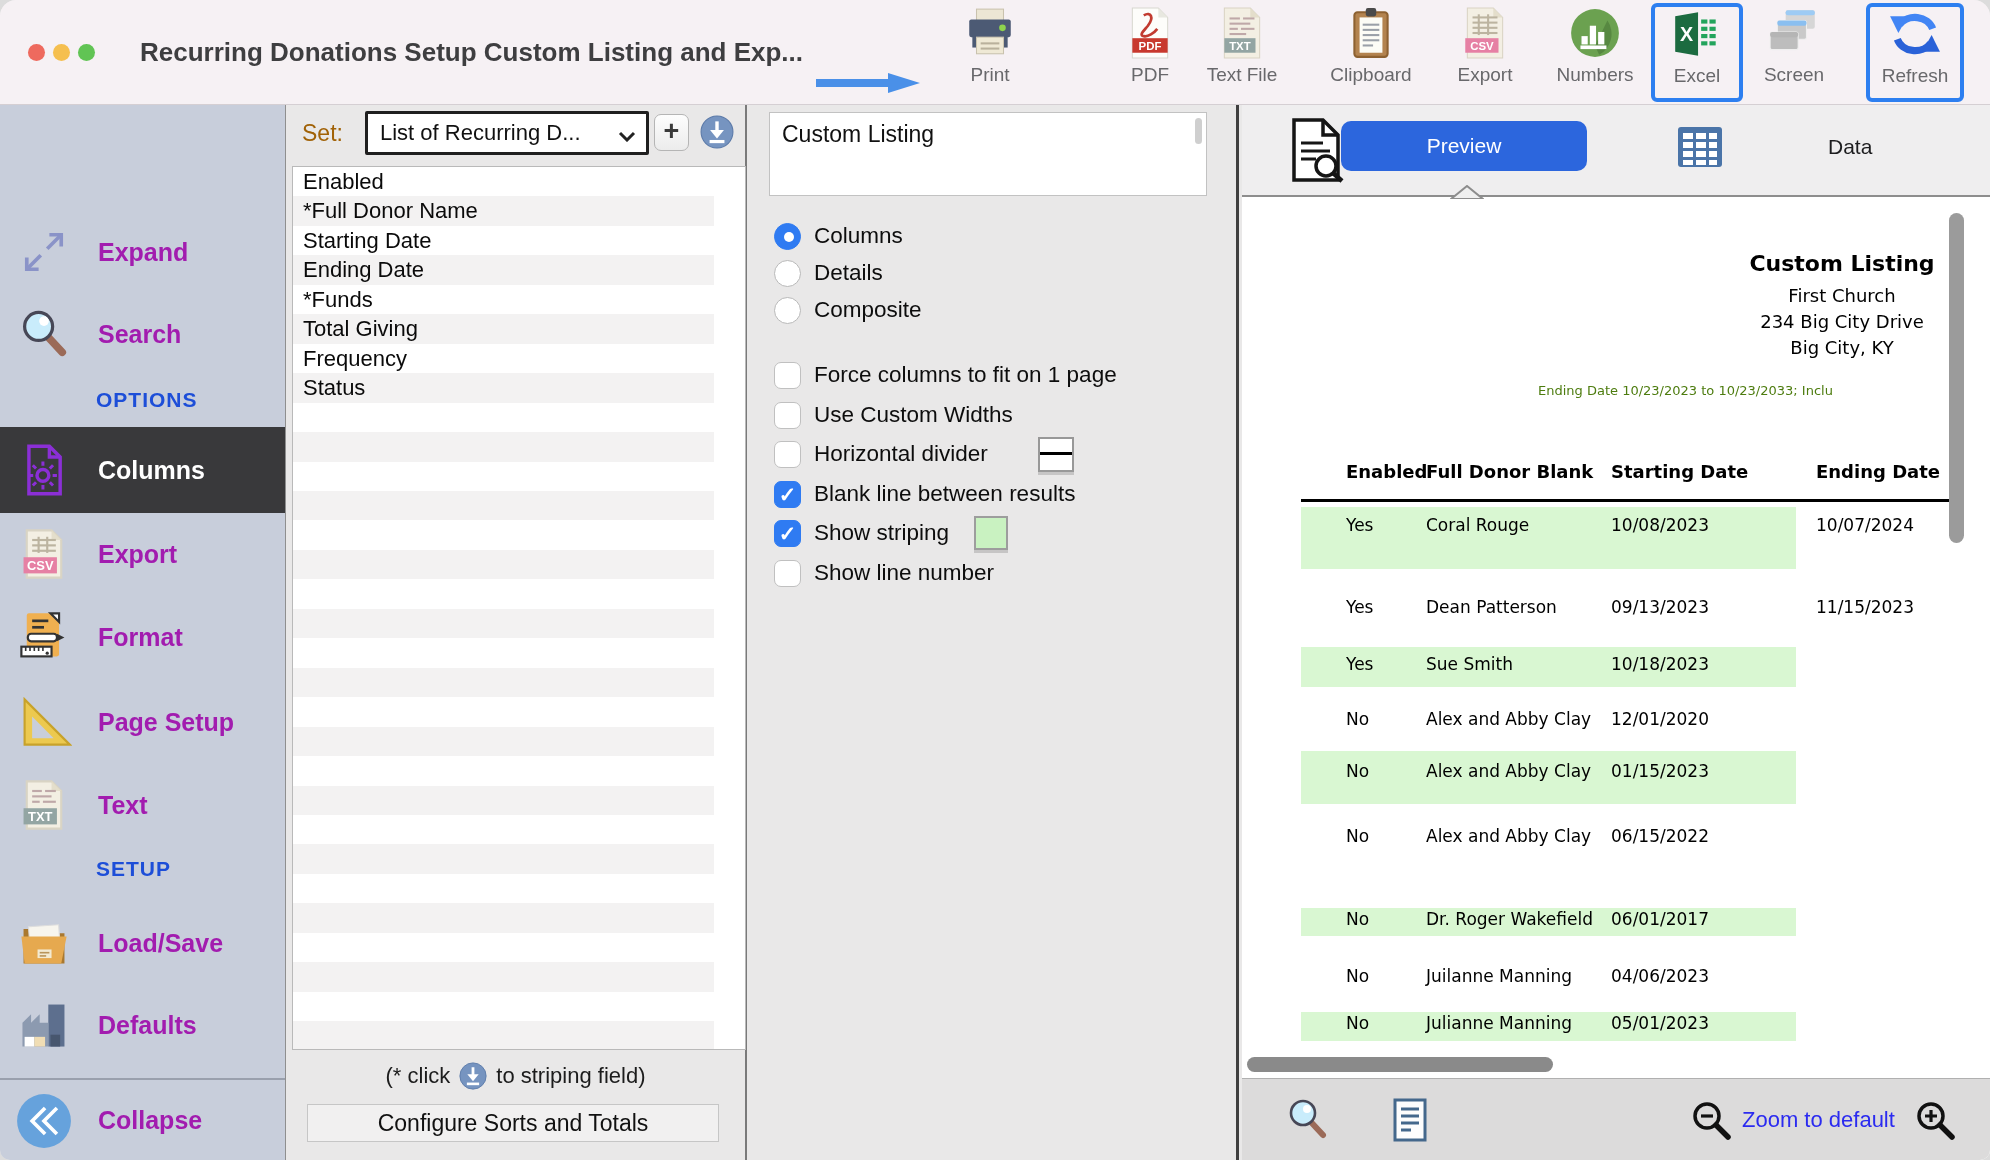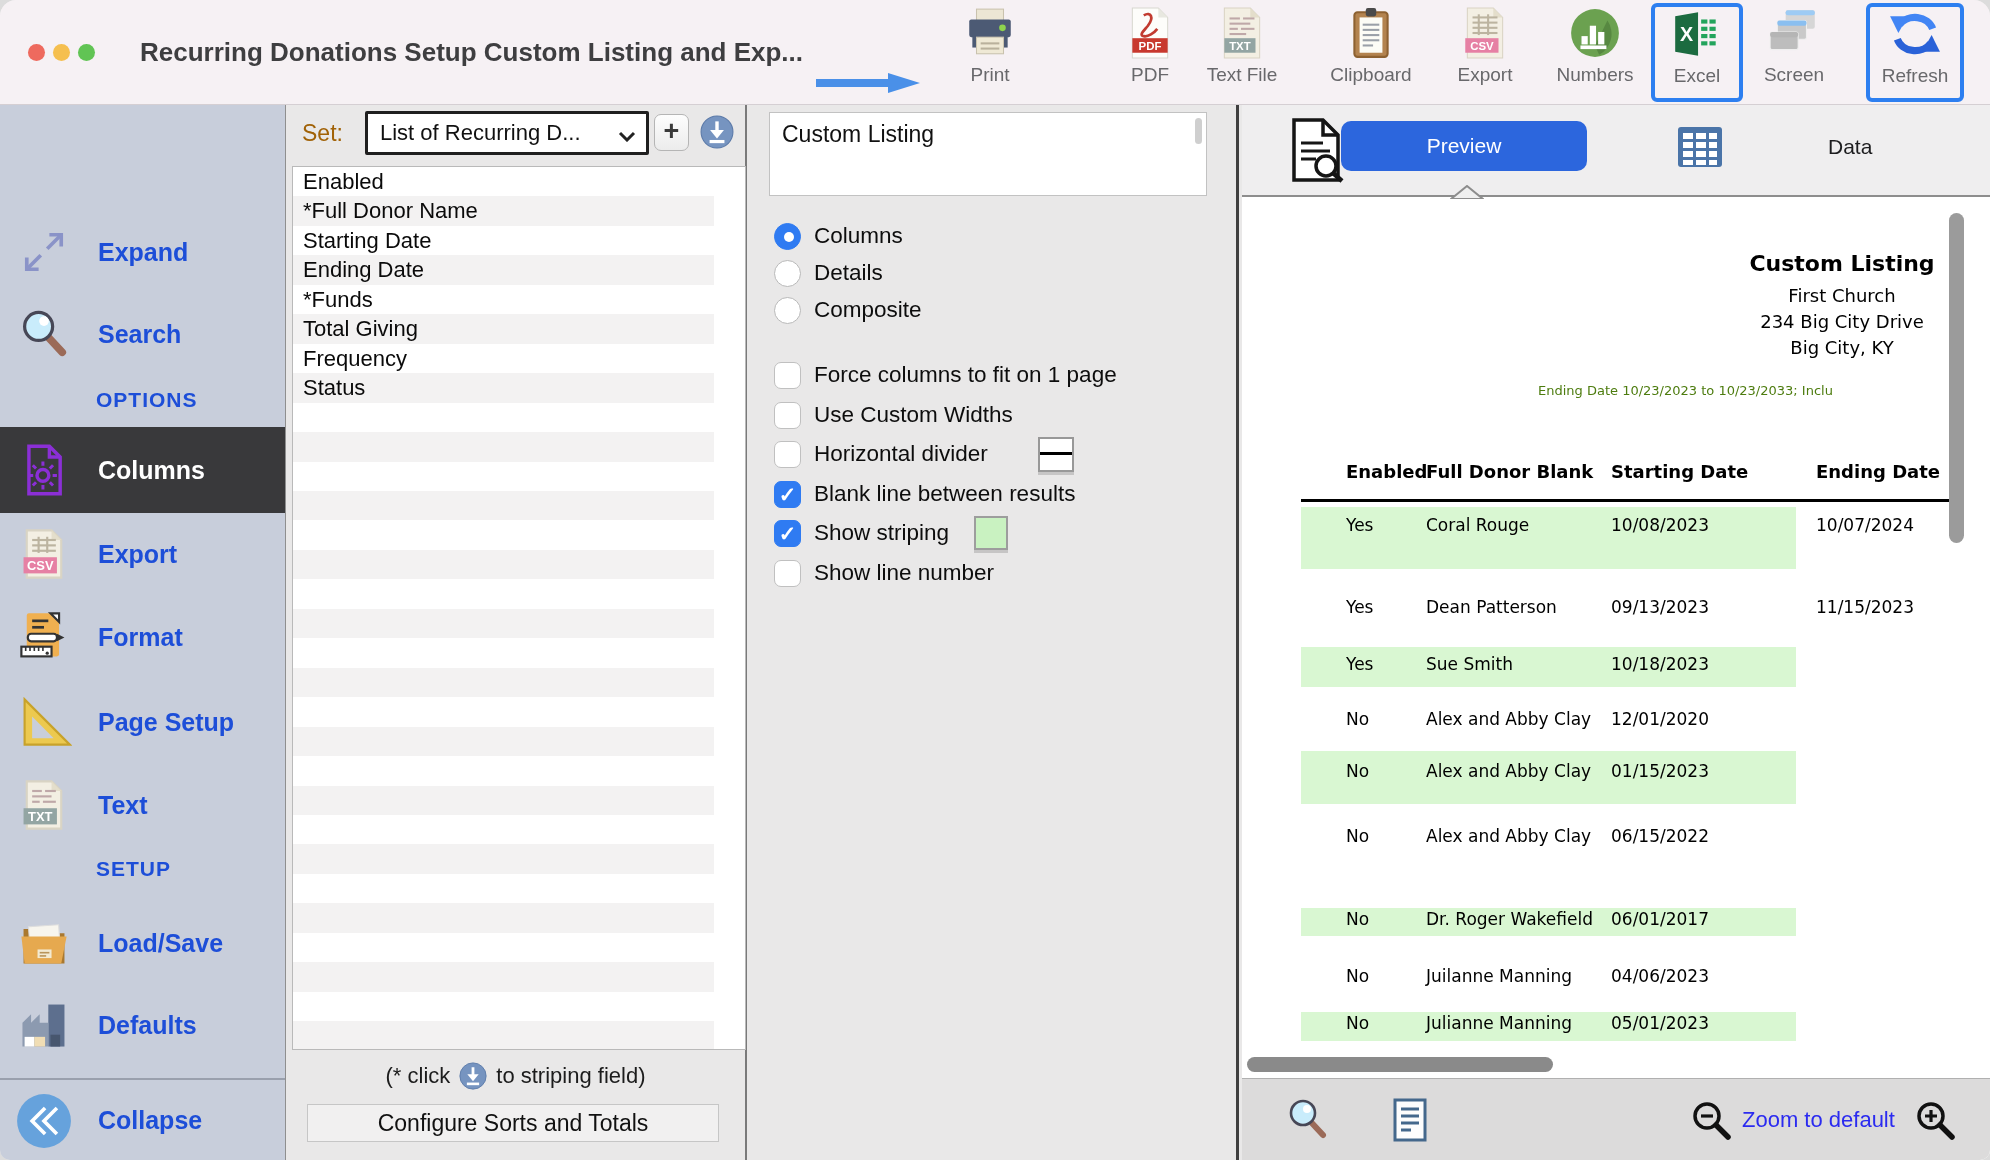--- a/index.html
+++ b/index.html
@@ -20,21 +20,21 @@
   .tb-icon{display:block;margin:3px auto 0;width:54px;height:54px;}
   .tb-item.on .tb-icon{margin-top:0px;}
   .tb-label{display:block;margin-top:4px;font-size:19px;color:#68686b;}
   #tb-print{left:935px}#tb-page{left:1015px}#tb-pdf{left:1095px}#tb-txt{left:1187px}#tb-clip{left:1316px}
   #tb-export{left:1430px}#tb-numbers{left:1540px}#tb-excel{left:1651px;width:92px}#tb-screen{left:1739px}#tb-refresh{left:1866px;width:98px}
 
   
   .sidebar{position:absolute;left:0;top:105px;width:286px;height:1055px;background:var(--sidebar-bg);border-right:1px solid #8f8f8f;}
   .side-item{position:absolute;left:0;width:100%;height:82px;display:flex;align-items:center;}
   .side-icon{width:56px;height:56px;margin-left:16px;flex:0 0 56px;}
-  .side-label{margin-left:26px;font-size:25px;font-weight:bold;color:#1d4ed8;white-space:nowrap;}
+  .side-label{margin-left:26px;font-size:25px;font-weight:bold;color:#a21caf;white-space:nowrap;}
   .side-header{position:absolute;left:96px;width:180px;font-size:21px;font-weight:bold;color:#1d4ed8;letter-spacing:1px;}
   #si-expand{top:106px}#si-search{top:188px}
   #sh-options{top:283px}
   #si-columns{top:322px;height:86px;background:var(--selected-item-bg);}
   #si-columns .side-label{color:#fff;}
   #si-export{top:408px}#si-format{top:491px}#si-pagesetup{top:576px}#si-text{top:659px}
   #sh-setup{top:752px}
   #si-loadsave{top:797px}#si-defaults{top:879px}
   .collapse-zone{position:absolute;left:0;top:973px;width:100%;height:82px;border-top:2px solid #9aa0ad;display:flex;align-items:center;}
   .collapse-zone .side-icon{width:54px;height:54px;}

